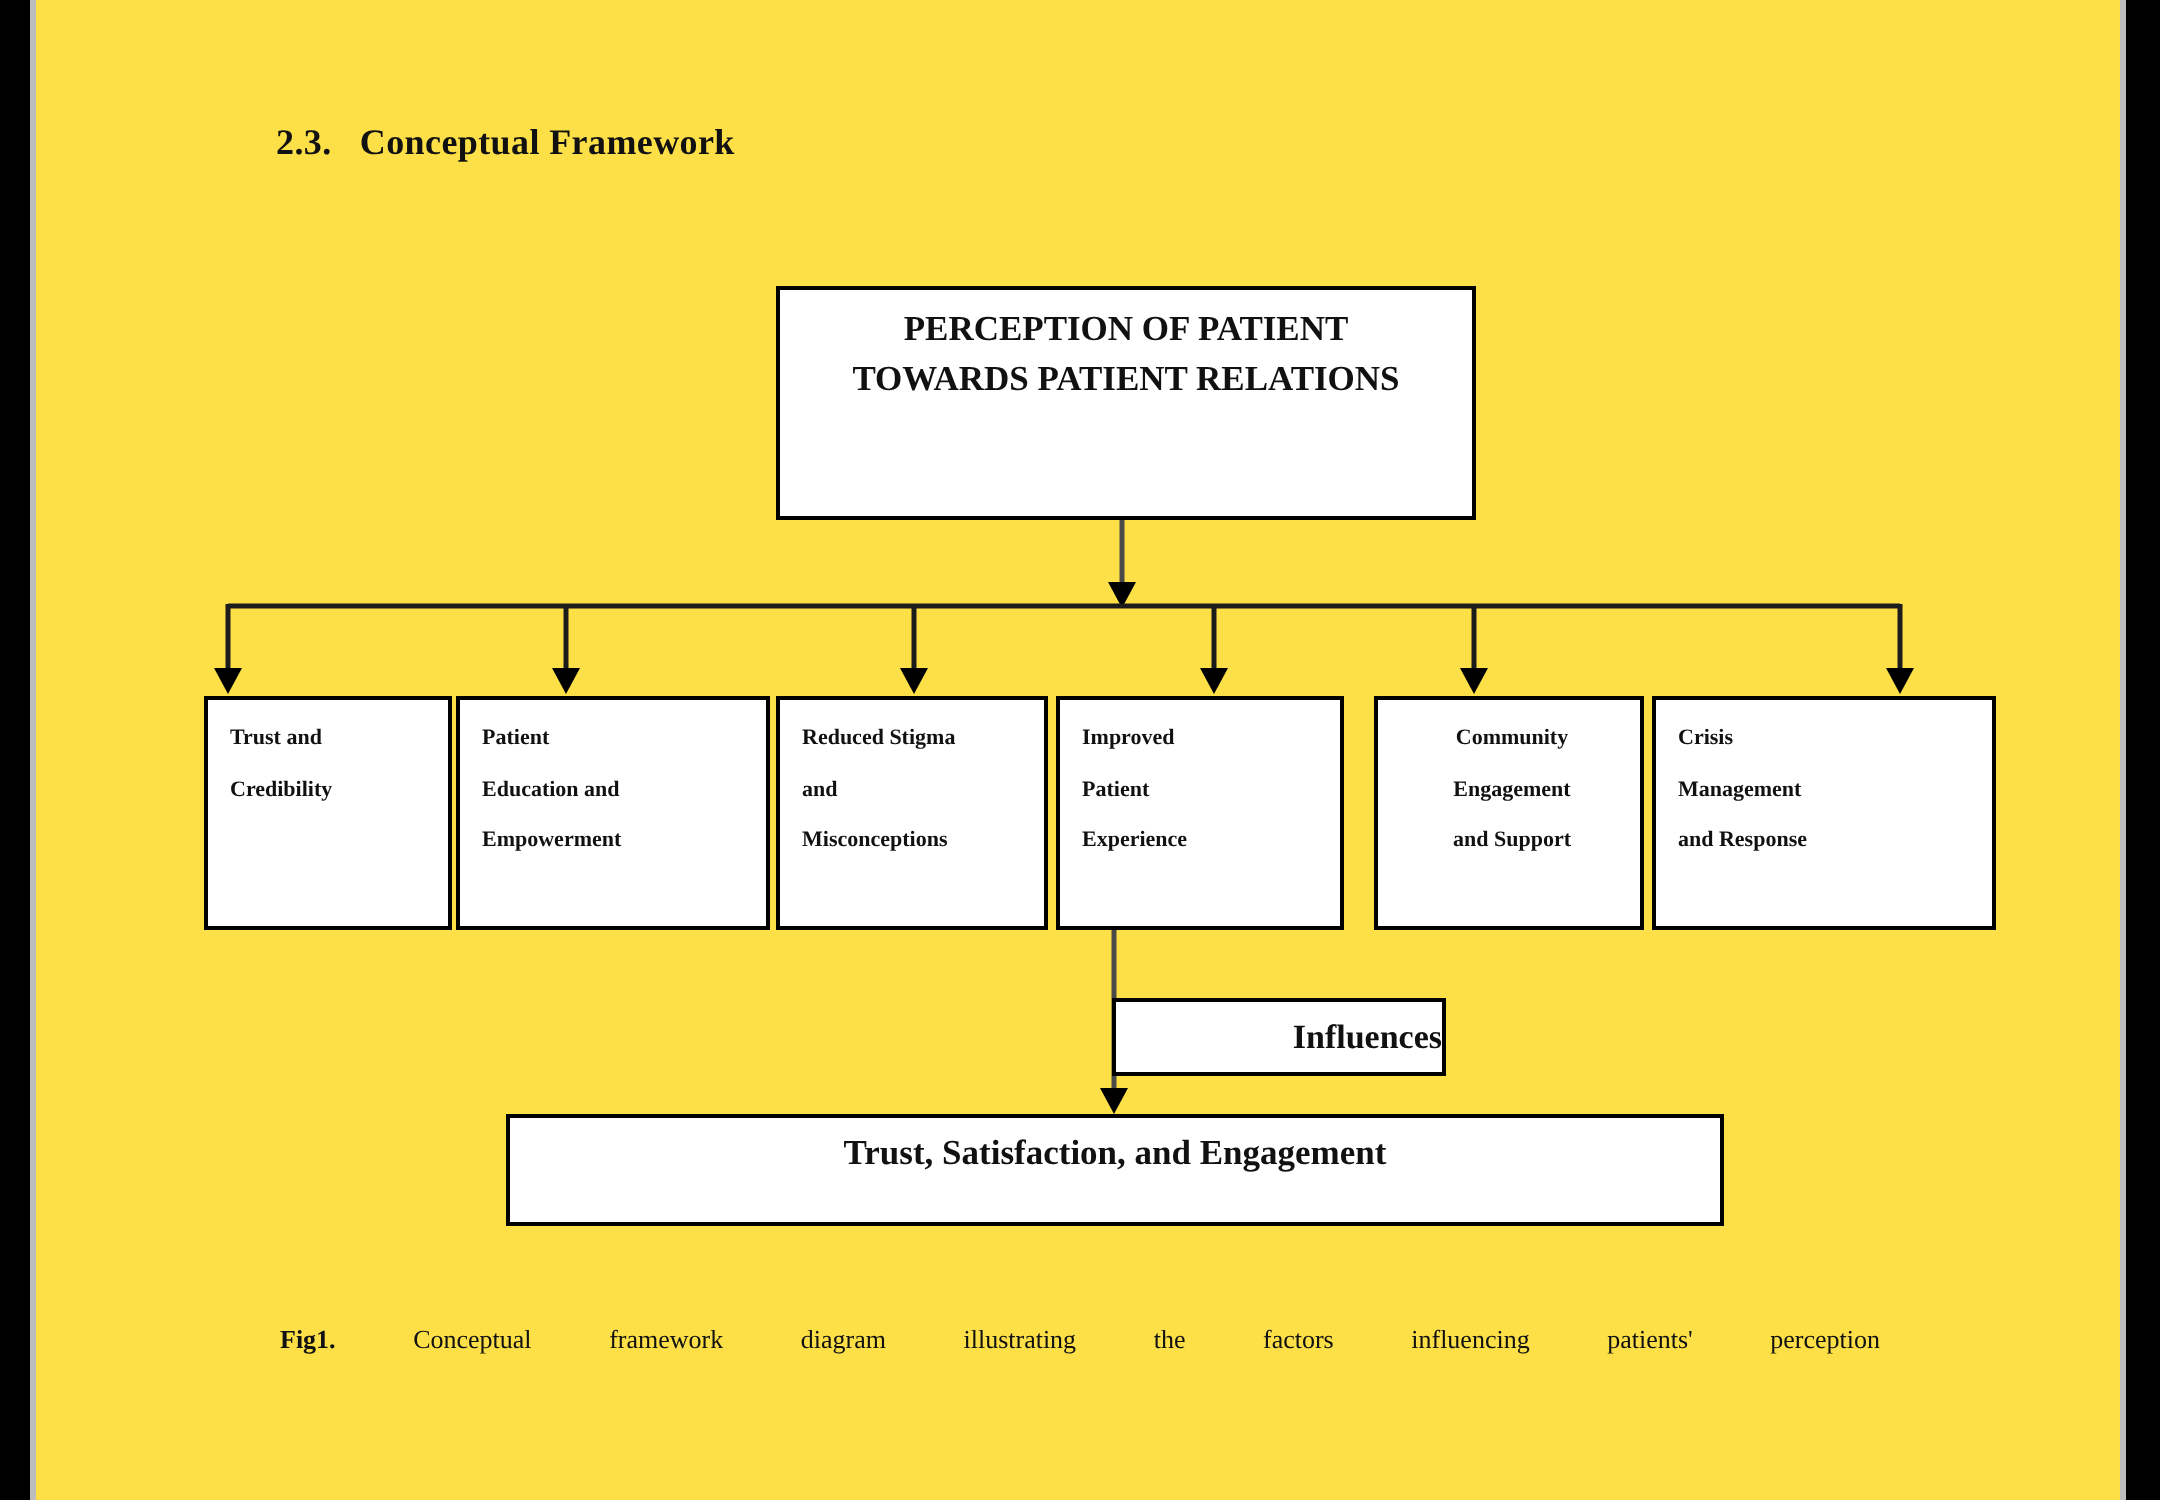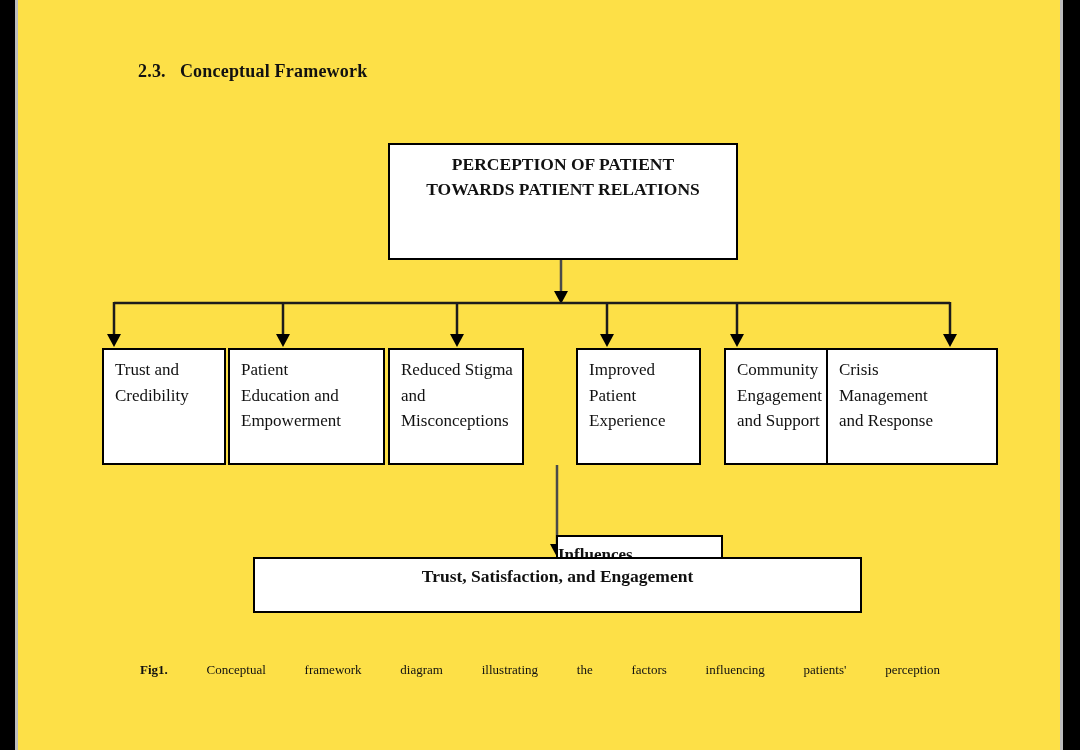--- a/index.html
+++ b/index.html
@@ -31,36 +31,35 @@
   .dbox { position: absolute; border: 2px solid #000; background: #fff; box-sizing: border-box; }
 
   .top-box {
     left: 388px; top: 113px; width: 350px; height: 117px;
     text-align: center; font-weight: bold; font-size: 17.5px;
     line-height: 25px; padding-top: 7px; margin-top: 30px;
   }
 
   .factor-box {
     top: 348px; height: 117px;
-    font-weight: normal; font-size: 17px; line-height: 25.5px;
+    font-weight: bold; font-size: 11px; line-height: 25.5px;
     padding: 7px 8px 0 11px;
     white-space: pre-line;
   }
   .fb1 { left: 102px; width: 124px; }
   .fb2 { left: 228px; width: 157px; }
   .fb3 { left: 388px; width: 136px; }
-  .fb4 { left: 576px; width: 125px; }
-  .fb5 { left: 724px; width: 135px; }
+  .fb4 { left: 528px; width: 144px; }
+  .fb5 { left: 687px; width: 135px; text-align: center; }
   .fb6 { left: 826px; width: 172px; }
 
   .influences-box {
     left: 556px; top: 499px; width: 167px; height: 39px;
-    text-align: left; font-weight: bold; font-size: 17px;
+    text-align: right; font-weight: bold; font-size: 17px;
     line-height: 35px;
-    margin-top: 36px;
   }
 
   .outcome-box {
     left: 253px; top: 557px; width: 609px; height: 56px;
     text-align: center; font-weight: bold; font-size: 17.5px;
     padding-top: 7px;
   }
 
   .connectors { position: absolute; left: 0; top: 0; width: 1080px; height: 750px; pointer-events: none; }
 

